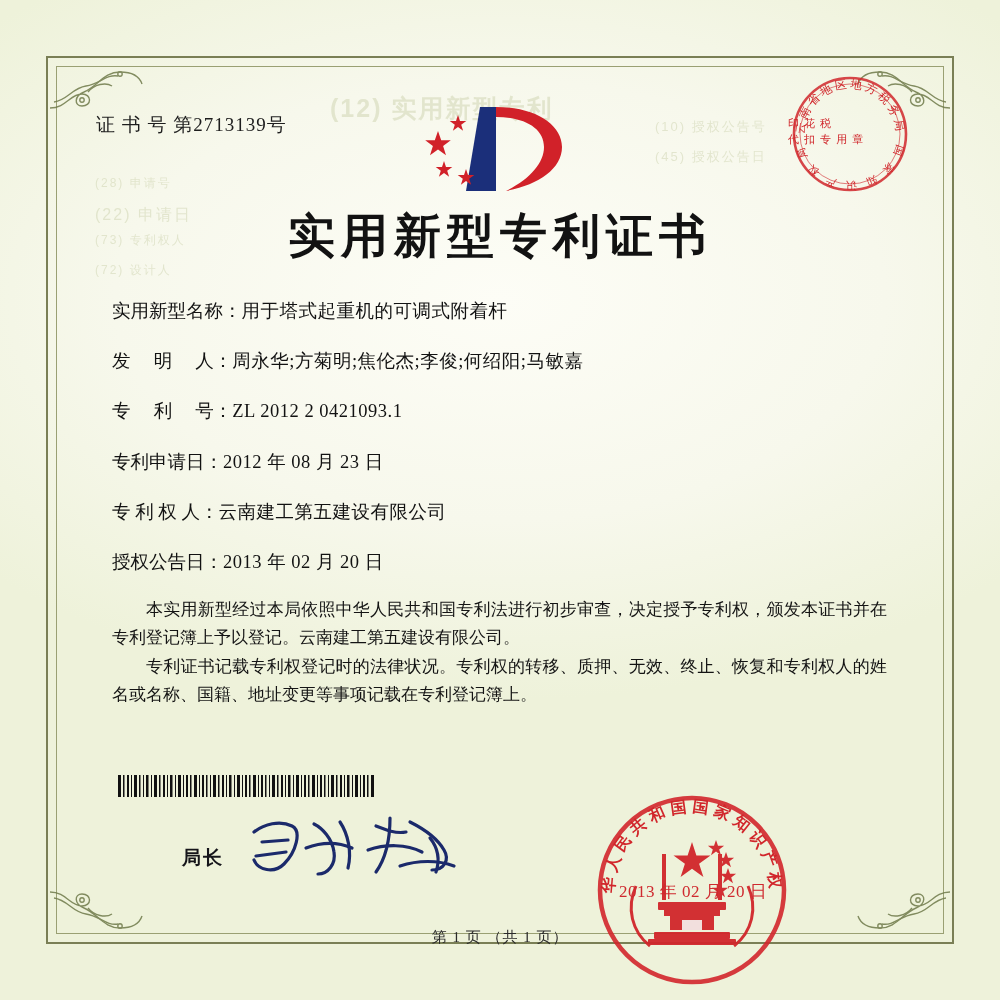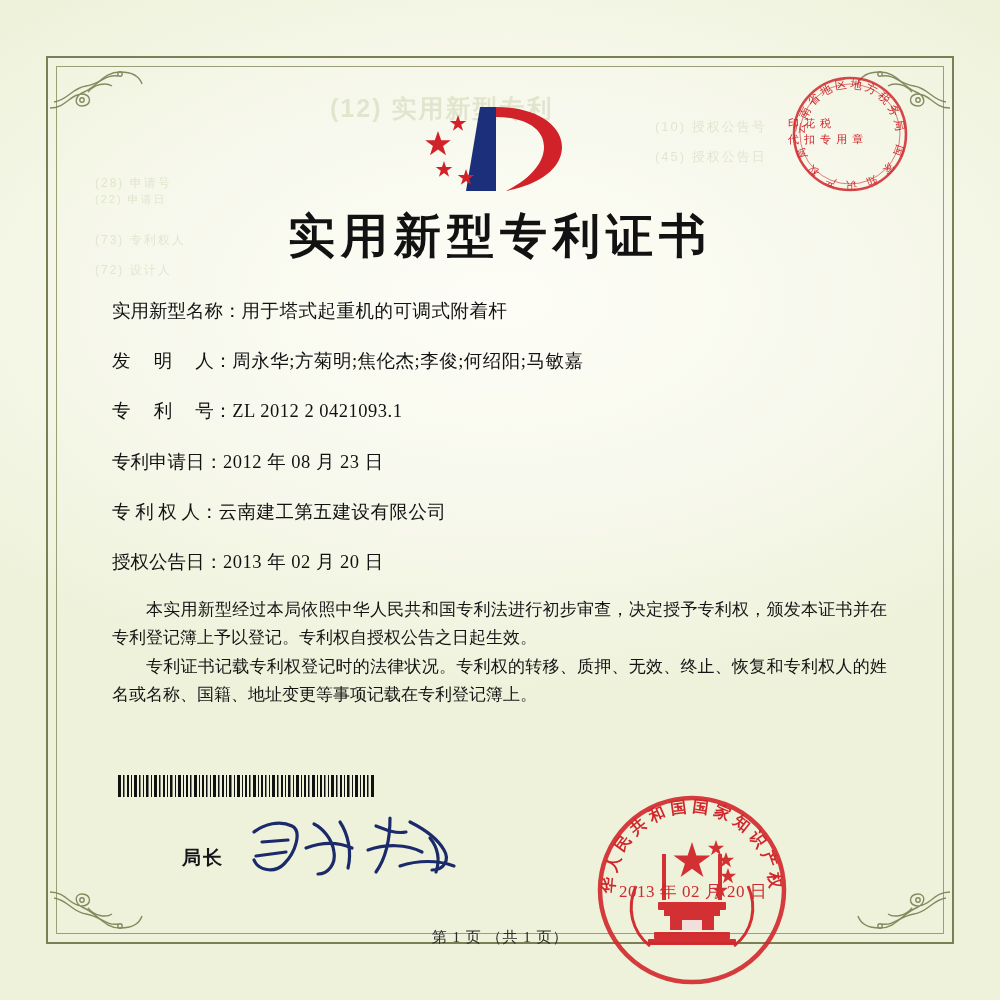--- a/index.html
+++ b/index.html
@@ -58,21 +58,21 @@
     opacity: .45;
     font-family: "Liberation Sans", sans-serif;
     letter-spacing: 2px;
     pointer-events: none;
     user-select: none;
   }
   .ghost.g1 { left: 330px; top: 92px;  font-size: 25px; font-weight: bold; }
   .ghost.g2 { left: 655px; top: 118px; font-size: 13px; }
   .ghost.g3 { left: 655px; top: 148px; font-size: 13px; }
   .ghost.g4 { left: 95px;  top: 175px; font-size: 12px; }
-  .ghost.g5 { left: 95px;  top: 192px; font-size: 11px; }
+  .ghost.g5 { left: 95px;  top: 205px; font-size: 16px; }
   .ghost.g6 { left: 95px;  top: 232px; font-size: 12px; }
   .ghost.g7 { left: 95px;  top: 262px; font-size: 12px; }
 
   
   .cert-no {
     position: absolute;
     left: 96px;
     top: 112px;
     font-size: 19px;
     letter-spacing: 1px;
@@ -257,20 +257,21 @@
   </div>
 
   <div class="ghost g1">(12) 实用新型专利</div>
   <div class="ghost g2">(10) 授权公告号</div>
   <div class="ghost g3">(45) 授权公告日</div>
   <div class="ghost g4">(28) 申请号</div>
   <div class="ghost g5">(22) 申请日</div>
   <div class="ghost g6">(73) 专利权人</div>
   <div class="ghost g7">(72) 设计人</div>
 
+  <div class="cert-no">证 书 号 第2713139号</div>
 
   <div class="logo">
     <svg viewBox="0 0 160 110" xmlns="http://www.w3.org/2000/svg">
 
       <path d="M62 12 L78 12 L78 96 L48 96 Z" fill="#1b2f7a"></path>
 
       <path d="M78 12 C118 12 144 30 144 52 C144 74 120 90 88 96 C112 84 126 68 126 52 C126 34 108 22 78 22 Z" fill="#d12129"></path>
 
       <g fill="#d12129">
         <polygon points="20,36 23.2,45.2 32.8,45.2 25.1,51 28,60.2 20,54.5 12,60.2 14.9,51 7.2,45.2 16.8,45.2"></polygon>
@@ -317,21 +318,21 @@
     </div>
     <div class="field">
       <span class="lbl">专 利 权 人：</span><span class="val">云南建工第五建设有限公司</span>
     </div>
     <div class="field">
       <span class="lbl">授权公告日：</span><span class="val">2013 年 02 月 20 日</span>
     </div>
   </div>
 
   <div class="body-text">
-    <p>本实用新型经过本局依照中华人民共和国专利法进行初步审查，决定授予专利权，颁发本证书并在专利登记簿上予以登记。专利权自授权公告之日起生效。</p>
+    <p>本实用新型经过本局依照中华人民共和国专利法进行初步审查，决定授予专利权，颁发本证书并在专利登记簿上予以登记。云南建工第五建设有限公司。</p>
     <p>专利证书记载专利权登记时的法律状况。专利权的转移、质押、无效、终止、恢复和专利权人的姓名或名称、国籍、地址变更等事项记载在专利登记簿上。</p>
   </div>
 
   <div class="barcode">
     <svg width="258" height="22" viewBox="0 0 258 22">
       <g fill="#111">
         <rect x="0" y="0" width="3" height="22"></rect>
           <rect x="5" y="0" width="1.5" height="22"></rect>
         <rect x="9" y="0" width="2" height="22"></rect>
           <rect x="13" y="0" width="1" height="22"></rect>

